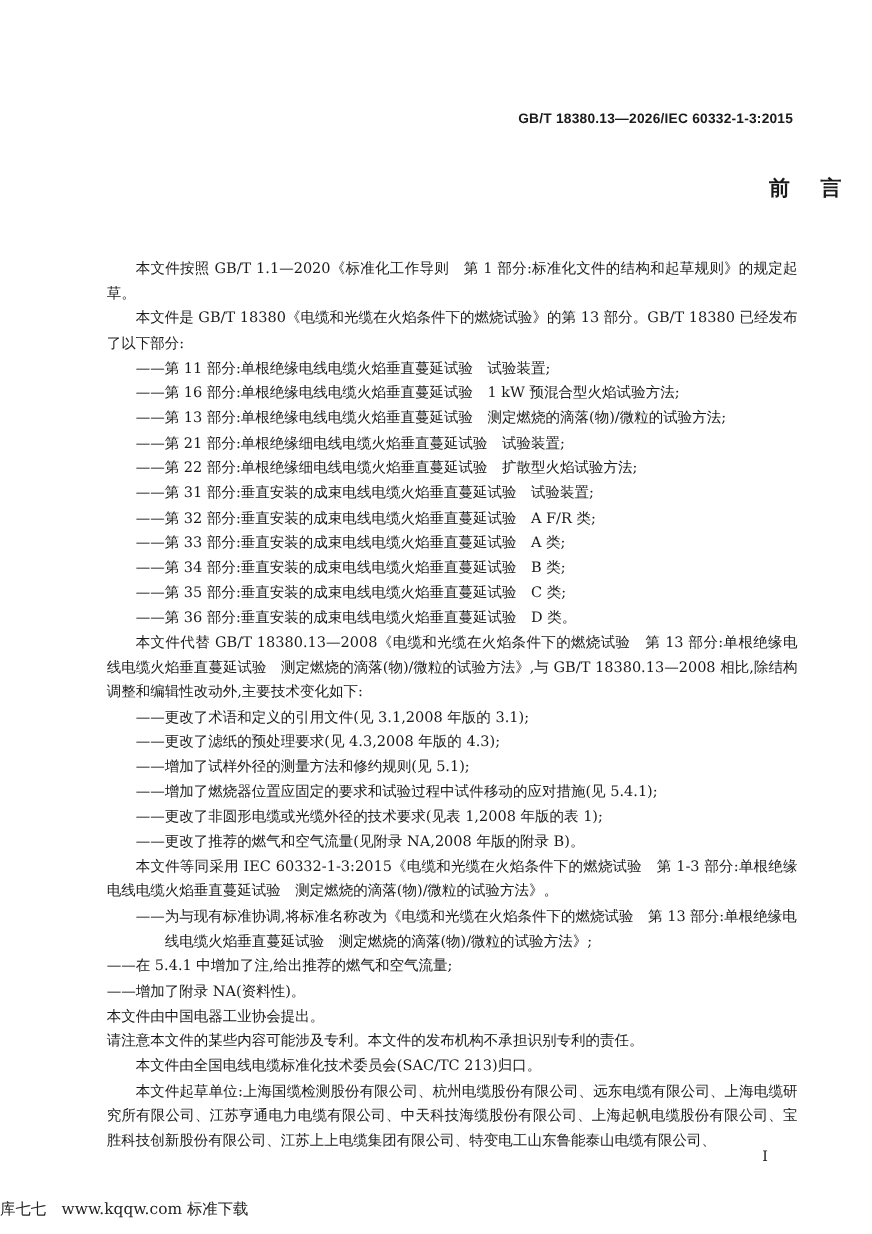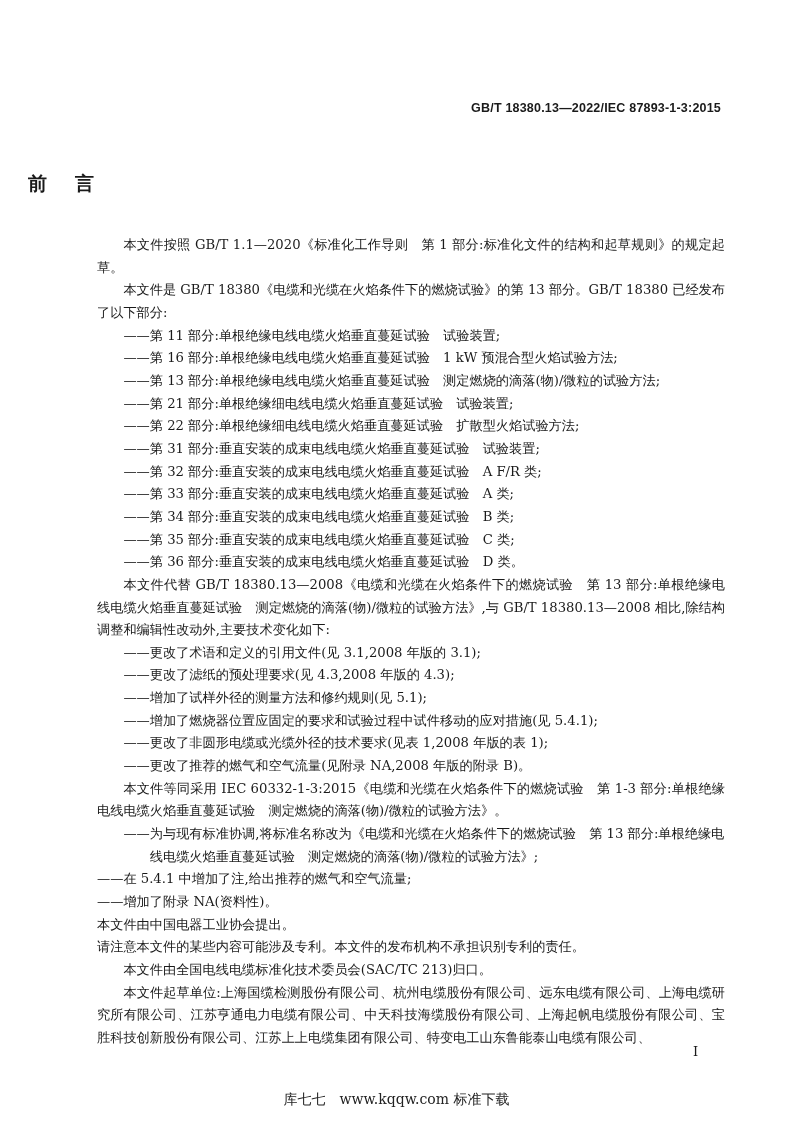--- a/index.html
+++ b/index.html
@@ -1,34 +1,34 @@
 <!DOCTYPE html>
 <html><head>
 <meta charset="utf-8">
 <style>
   html, body { margin: 0; padding: 0; background: #ffffff; }
   body { width: 793px; height: 1122px; position: relative; overflow: hidden;
          font-family: "DejaVu Serif", "Liberation Serif", serif; color: #1a1a1a; }
   .header-code { position: absolute; top: 101px; right: 72px; font-size: 12.5px;
                  font-family: "Liberation Sans", "DejaVu Sans", sans-serif; font-weight: bold; letter-spacing: 0.2px; }
-  .title { position: absolute; top: 171px; left: 0; width: 793px; text-align: left;
+  .title { position: absolute; top: 158px; left: 0; width: 793px; text-align: right;
            font-size: 19px; font-weight: bold; font-family: "DejaVu Sans", sans-serif; letter-spacing: 28px; padding-left: 28px; box-sizing: border-box; }
   .body { position: absolute; top: 234px; left: 97px; width: 628px; font-size: 13.2px; line-height: 22.65px; }
   .p { text-indent: 2em; text-align: justify; text-align-last: left; margin: 0; }
   .li { padding-left: 2em; margin: 0; }
   .li2 { padding-left: 4em; text-indent: -2em; margin: 0; }
   .li-flat { padding-left: 0; margin: 0; }
   .page-num { position: absolute; top: 1044px; left: 693px; font-size: 13px; }
-  .footer { position: absolute; top: 1091px; left: 0; width: 793px; text-align: center; font-size: 14px;
+  .footer { position: absolute; top: 1091px; left: 0; width: 793px; text-align: left; font-size: 14px;
             font-family: "DejaVu Serif", serif; color: #222; }
 </style>
 </head>
 <body>
 
-<div class="header-code">GB/T 18380.13—2022/IEC 87893-1-3:2015</div>
+<div class="header-code">GB/T 18380.13—2026/IEC 60332-1-3:2015</div>
 
 <div class="title">前言</div>
 
 <div class="body">
   <p class="p">本文件按照 GB/T 1.1—2020《标准化工作导则　第 1 部分:标准化文件的结构和起草规则》的规定起草。</p>
   <p class="p">本文件是 GB/T 18380《电缆和光缆在火焰条件下的燃烧试验》的第 13 部分。GB/T 18380 已经发布了以下部分:</p>
   <div>
     <p class="li">——第 11 部分:单根绝缘电线电缆火焰垂直蔓延试验　试验装置;</p>
     <p class="li">——第 16 部分:单根绝缘电线电缆火焰垂直蔓延试验　1 kW 预混合型火焰试验方法;</p>
     <p class="li">——第 13 部分:单根绝缘电线电缆火焰垂直蔓延试验　测定燃烧的滴落(物)/微粒的试验方法;</p>

